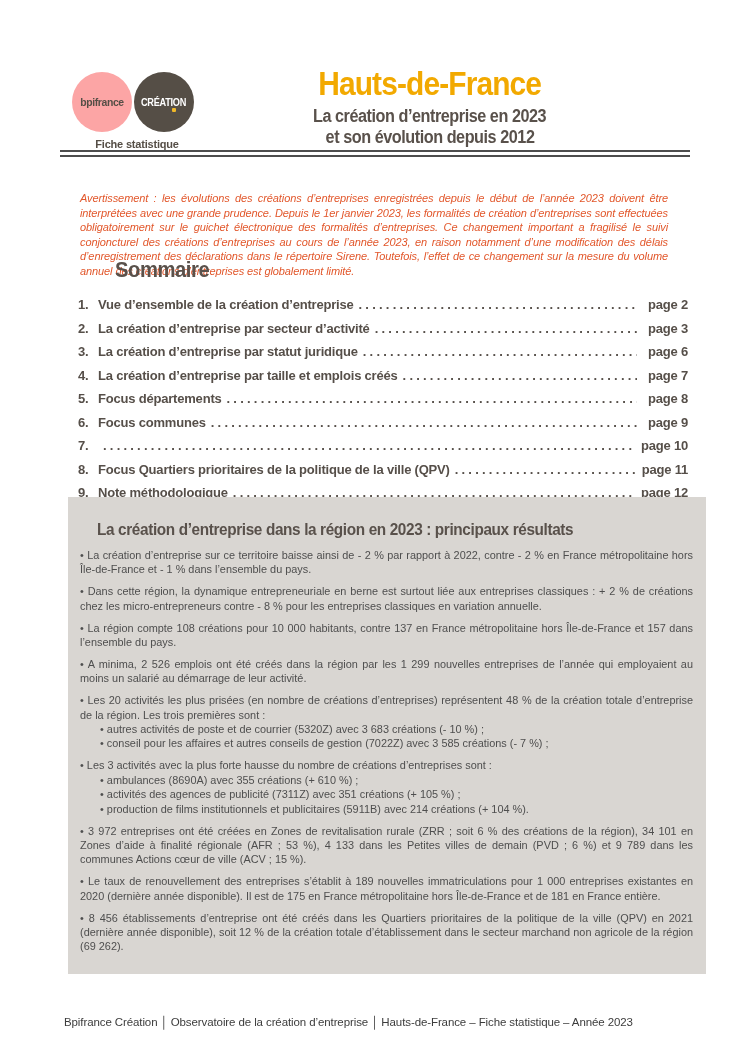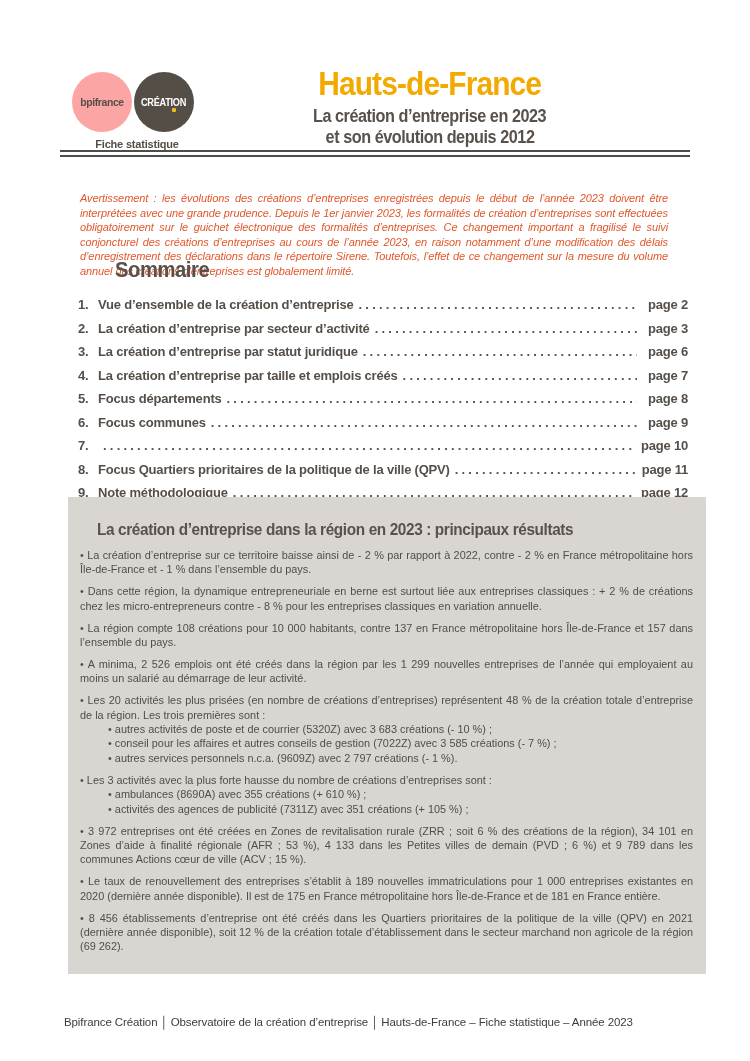--- a/index.html
+++ b/index.html
@@ -39,21 +39,21 @@
   .toc-dots{flex:1 1 auto;overflow:hidden;white-space:nowrap;margin:0 5px;color:#564F49;}
   .toc-dots::after{content:". . . . . . . . . . . . . . . . . . . . . . . . . . . . . . . . . . . . . . . . . . . . . . . . . . . . . . . . . . . . . . . . . . . . . . . . . . . . . . . . . . . .";}
   .toc-page{flex:0 0 auto;min-width:46px;text-align:right;}
 
   
   .results-box{position:absolute;left:68px;top:497px;width:638px;background:#D9D6D2;box-sizing:border-box;padding:23px 13px 13px 12px;}
   .results-title{display:inline-block;margin:0 0 9px 17px;font-size:16.5px;font-weight:bold;color:#59514B;letter-spacing:-0.4px;transform:scaleX(0.93);transform-origin:left;}
   .bullets{color:#4E4E4E;font-size:10.9px;line-height:14.4px;}
   .bullet{margin-bottom:7.5px;text-align:justify;}
   .bullet-text::before{content:"• ";}
-  .sub-bullet{margin-left:28px;text-align:left;}
+  .sub-bullet{margin-left:20px;text-align:left;}
   .sub-bullet::before{content:"• ";}
 
   
   .footer{position:absolute;left:64px;top:1016px;font-size:11.5px;color:#3C3C3C;letter-spacing:-0.1px;}
 </style>
 </head>
 <body>
 
 <div class="page">
 
@@ -173,29 +173,29 @@
         <div class="bullet">
           <span class="bullet-text">A minima, 2 526 emplois ont été créés dans la région par les 1 299 nouvelles entreprises de l’année qui employaient au moins un salarié au démarrage de leur activité.</span>
           <div></div>
         </div>
 
         <div class="bullet">
           <span class="bullet-text">Les 20 activités les plus prisées (en nombre de créations d’entreprises) représentent 48 % de la création totale d’entreprise de la région. Les trois premières sont :</span>
           <div>
             <div class="sub-bullet">autres activités de poste et de courrier (5320Z) avec 3 683 créations (- 10 %) ;</div>
             <div class="sub-bullet">conseil pour les affaires et autres conseils de gestion (7022Z) avec 3 585 créations (- 7 %) ;</div>
-            <div class="sub-bullet">autres services personnels n.c.a. (9609Z) avec 2 797 créations (- 1 %).</div>
           </div>
         </div>
 
         <div class="bullet">
           <span class="bullet-text">Les 3 activités avec la plus forte hausse du nombre de créations d’entreprises sont :</span>
           <div>
             <div class="sub-bullet">ambulances (8690A) avec 355 créations (+ 610 %) ;</div>
             <div class="sub-bullet">activités des agences de publicité (7311Z) avec 351 créations (+ 105 %) ;</div>
+            <div class="sub-bullet">production de films institutionnels et publicitaires (5911B) avec 214 créations (+ 104 %).</div>
           </div>
         </div>
 
         <div class="bullet">
           <span class="bullet-text">3 972 entreprises ont été créées en Zones de revitalisation rurale (ZRR ; soit 6 % des créations de la région), 34 101 en Zones d’aide à finalité régionale (AFR ; 53 %), 4 133 dans les Petites villes de demain (PVD ; 6 %) et 9 789 dans les communes Actions cœur de ville (ACV ; 15 %).</span>
           <div></div>
         </div>
 
         <div class="bullet">
           <span class="bullet-text">Le taux de renouvellement des entreprises s’établit à 189 nouvelles immatriculations pour 1 000 entreprises existantes en 2020 (dernière année disponible). Il est de 175 en France métropolitaine hors Île-de-France et de 181 en France entière.</span>

